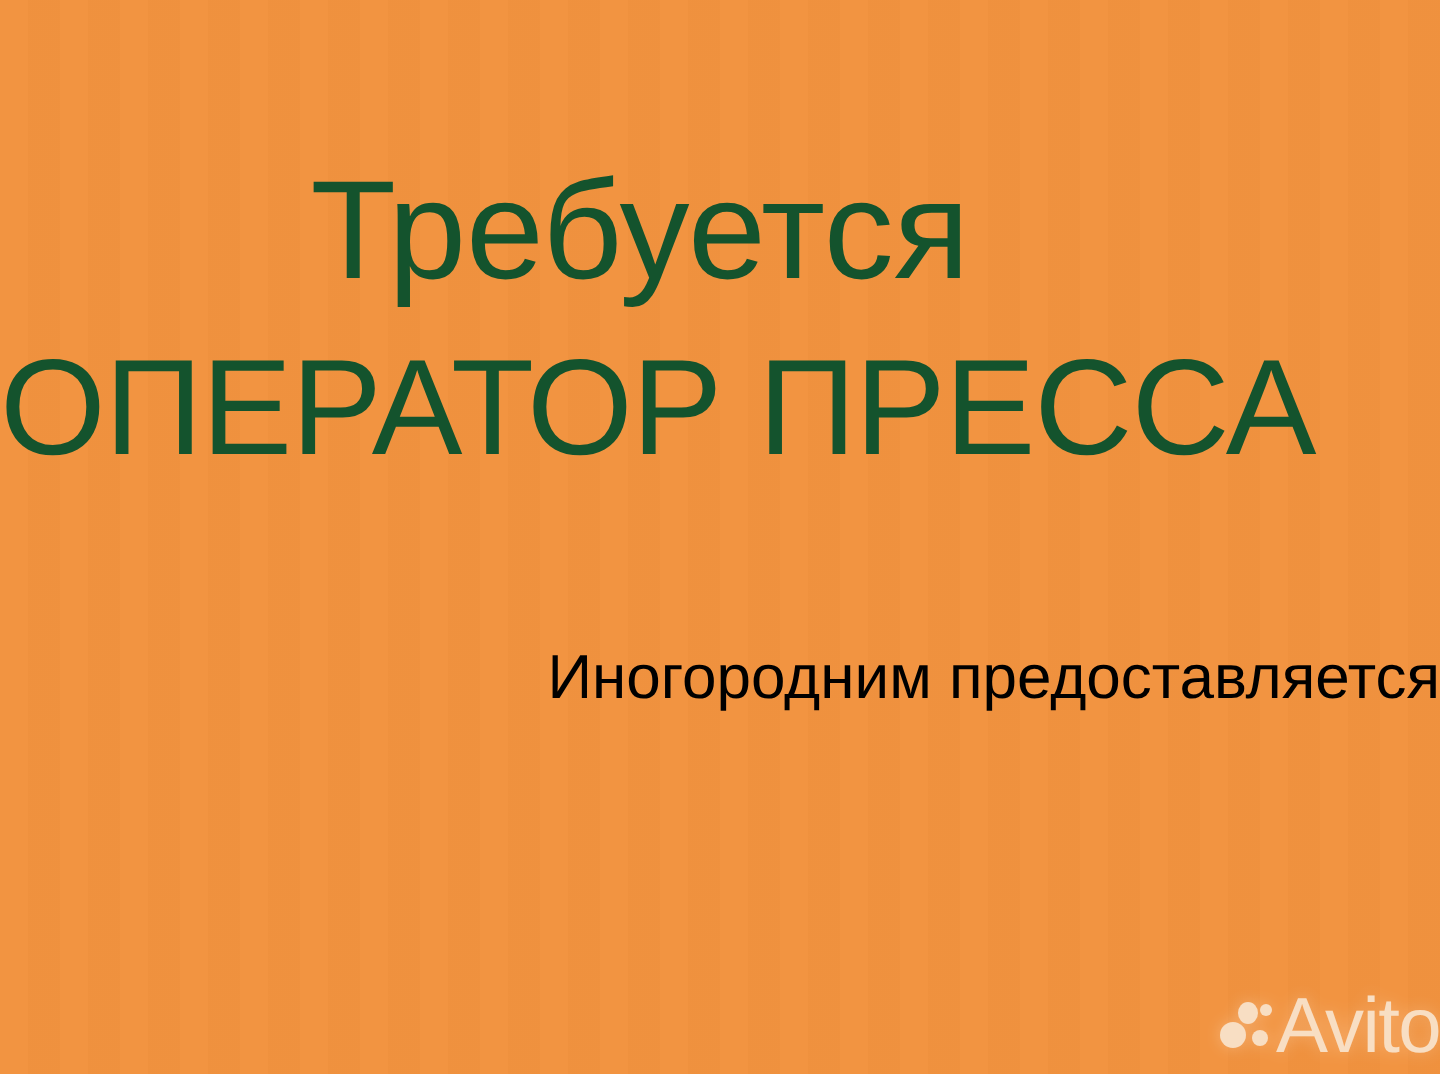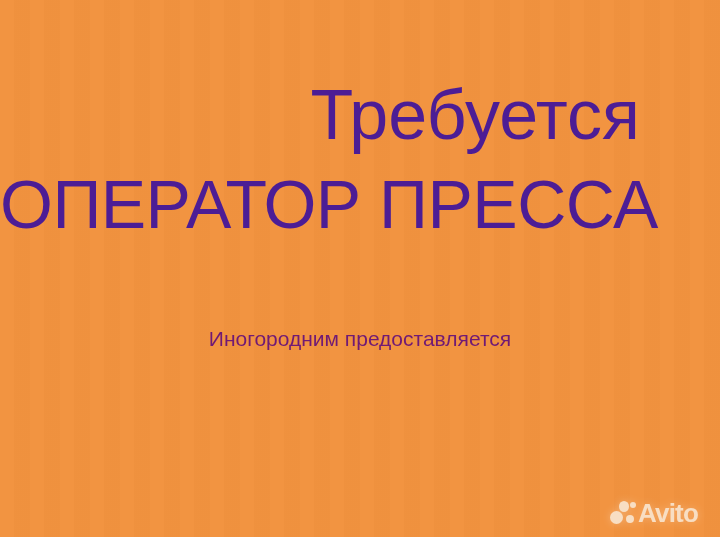--- a/index.html
+++ b/index.html
@@ -34,22 +34,22 @@
         rgba(255,255,255,0.012) 14px,
         rgba(0,0,0,0.012) 14px,
         rgba(0,0,0,0.012) 30px
       );
   }
 
   .headline {
     position: absolute;
     left: 0;
     width: 640px;
-    text-align: right;
-    color: #4c1d95;
+    text-align: center;
+    color: #14532d;
     font-weight: 400;
     letter-spacing: 0px;
     white-space: nowrap;
   }
 
   #headline-1 {
     top: 80px;
     font-size: 70px;
     line-height: 70px;
   }
@@ -59,23 +59,23 @@
     font-size: 68px;
     line-height: 70px;
     letter-spacing: -0.5px;
   }
 
   #subtitle {
     position: absolute;
     top: 318px;
     left: 0;
     width: 720px;
-    text-align: center;
-    color: #701a75;
-    font-size: 21px;
+    text-align: right;
+    color: #000000;
+    font-size: 31px;
     line-height: 41px;
     font-weight: 400;
   }
   #subtitle .sub-line {
     display: block;
     white-space: nowrap;
   }
 
   
   #watermark {
@@ -117,23 +117,23 @@
     width: 6px; height: 6px;
     left: 20px; top: 2px;
   }
   
   #avito-logo-mark i.c-sm2 {
     width: 8px; height: 8px;
     left: 16px; top: 15px;
   }
 
   #avito-wordmark {
-    font-size: 26px;
+    font-size: 39px;
     line-height: 31px;
-    font-weight: 700;
+    font-weight: 400;
     color: #f8dec3;
     letter-spacing: -0.8px;
     white-space: nowrap;
   }
 </style>
 </head>
 <body>
 
 <div id="ad">
 

